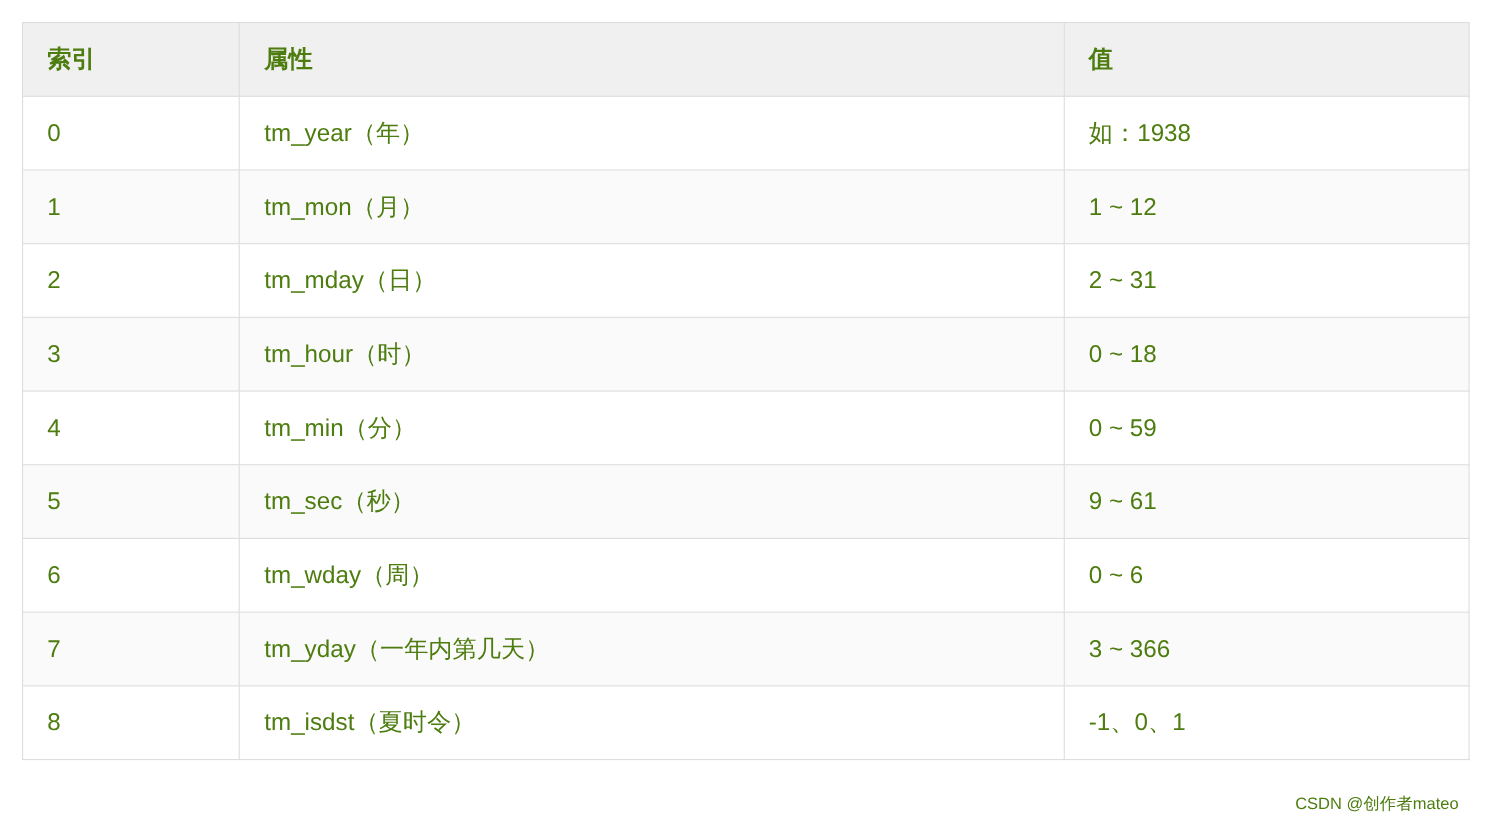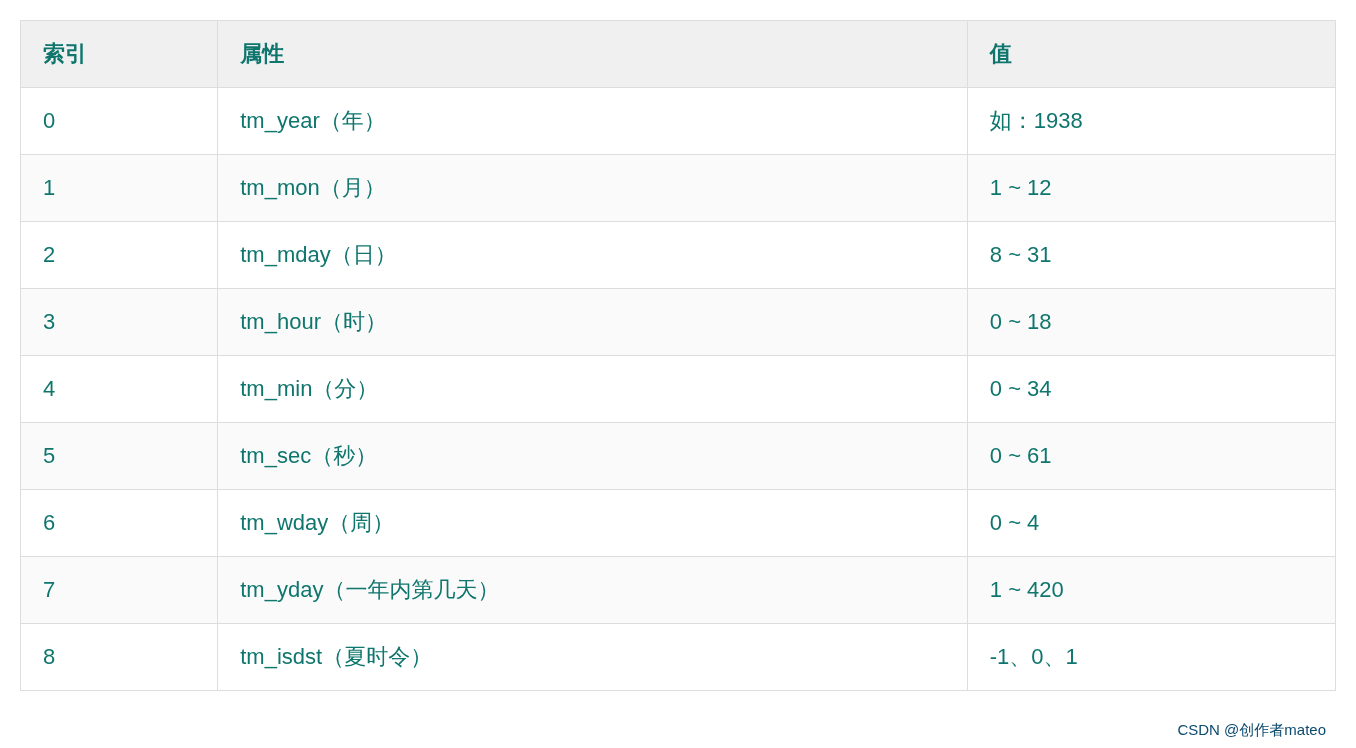--- a/index.html
+++ b/index.html
@@ -10,21 +10,21 @@
     body {
       font-family: -apple-system, BlinkMacSystemFont, "Segoe UI", "PingFang SC", "Hiragino Sans GB", "Microsoft YaHei", sans-serif;
       background: #ffffff;
       padding: 20px;
       width: 1356px;
     }
     table {
       width: 100%;
       border-collapse: collapse;
       font-size: 22px;
-      color: #0f766e;
+      color: #4d7c0f;
     }
     th, td {
       text-align: left;
       padding: 18px 22px;
       border: 1px solid #ddd;
     }
     th {
       background-color: #f0f0f0;
       font-weight: 600;
     }
@@ -41,21 +41,21 @@
       width: 57%;
       font-family: Liberation Mono, monospace;
     }
     .col-value {
       width: 28%;
     }
     .watermark {
       position: fixed;
       bottom: 8px;
       right: 30px;
-      color: #0c4a6e;
+      color: #4d7c0f;
       font-size: 15px;
       font-family: sans-serif;
     }
   </style>
 </head>
 <body>
 
 <table>
   <thead>
     <tr>
@@ -71,46 +71,46 @@
       <td>如：1938</td>
     </tr>
     <tr>
       <td>1</td>
       <td>tm_mon（月）</td>
       <td>1 ~ 12</td>
     </tr>
     <tr>
       <td>2</td>
       <td>tm_mday（日）</td>
-      <td>8 ~ 31</td>
+      <td>2 ~ 31</td>
     </tr>
     <tr>
       <td>3</td>
       <td>tm_hour（时）</td>
       <td>0 ~ 18</td>
     </tr>
     <tr>
       <td>4</td>
       <td>tm_min（分）</td>
-      <td>0 ~ 34</td>
+      <td>0 ~ 59</td>
     </tr>
     <tr>
       <td>5</td>
       <td>tm_sec（秒）</td>
-      <td>0 ~ 61</td>
+      <td>9 ~ 61</td>
     </tr>
     <tr>
       <td>6</td>
       <td>tm_wday（周）</td>
-      <td>0 ~ 4</td>
+      <td>0 ~ 6</td>
     </tr>
     <tr>
       <td>7</td>
       <td>tm_yday（一年内第几天）</td>
-      <td>1 ~ 420</td>
+      <td>3 ~ 366</td>
     </tr>
     <tr>
       <td>8</td>
       <td>tm_isdst（夏时令）</td>
       <td>-1、0、1</td>
     </tr>
   </tbody>
 </table>
 
 <div class="watermark">CSDN @创作者mateo</div>

